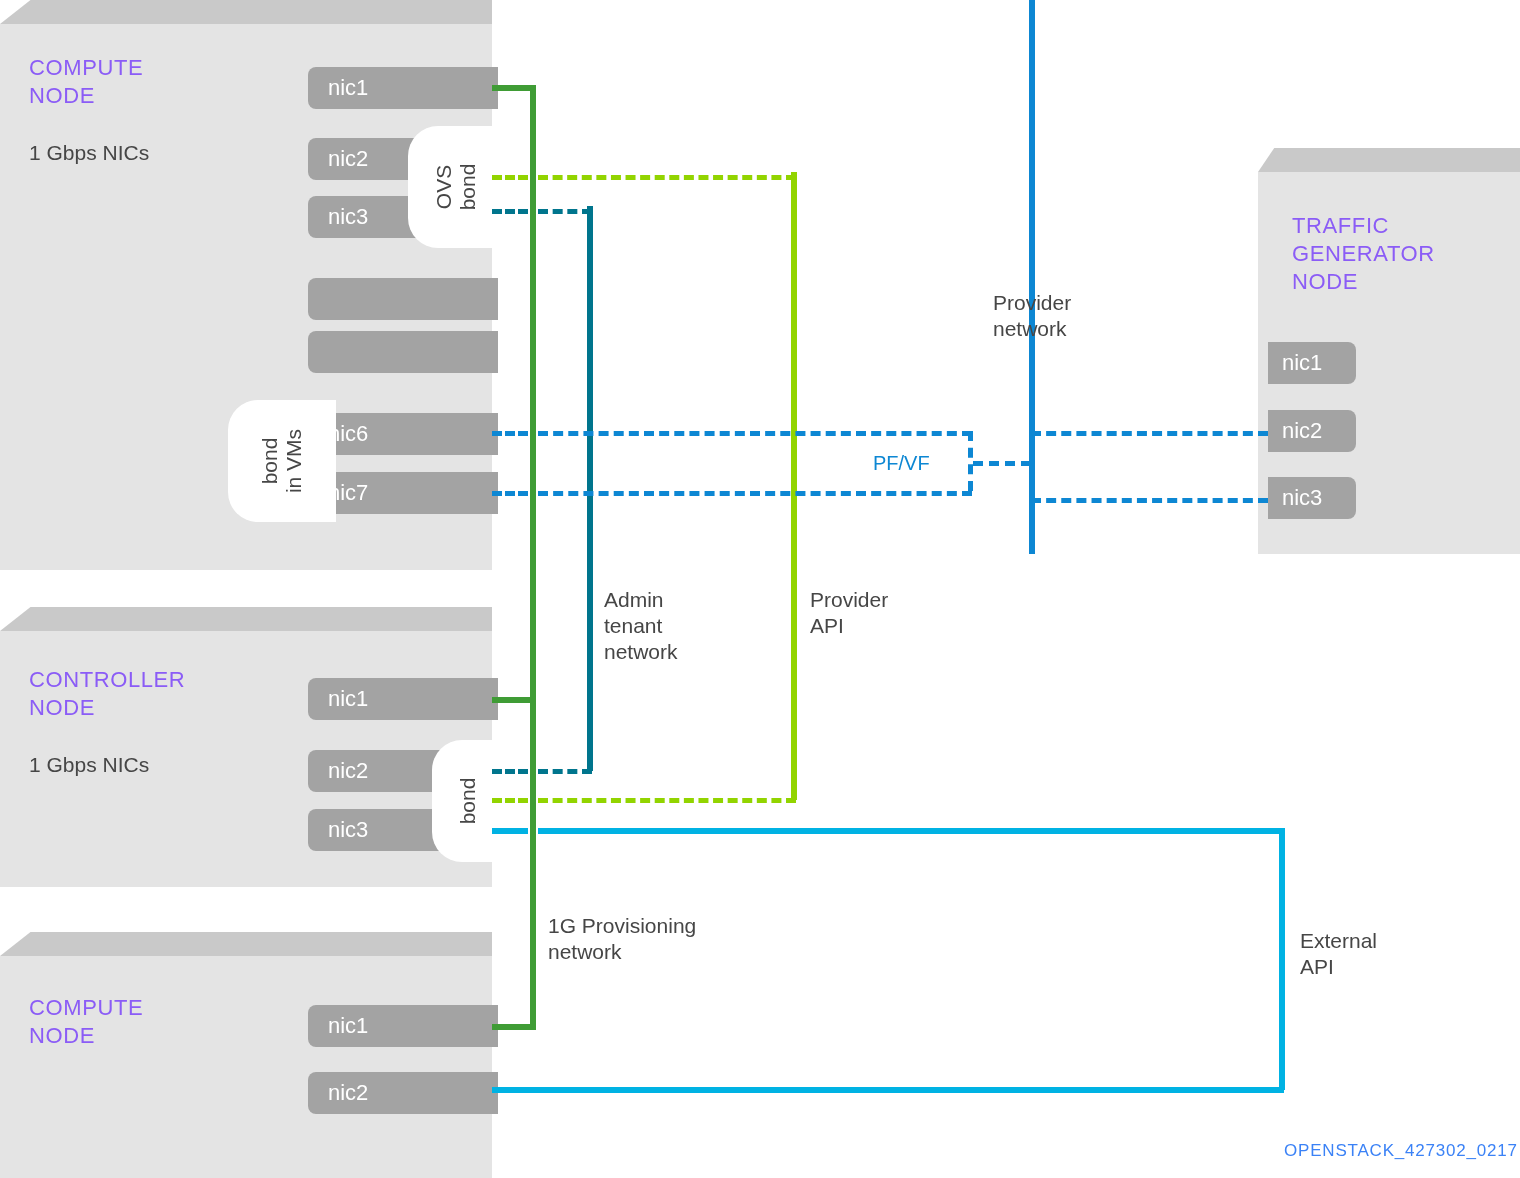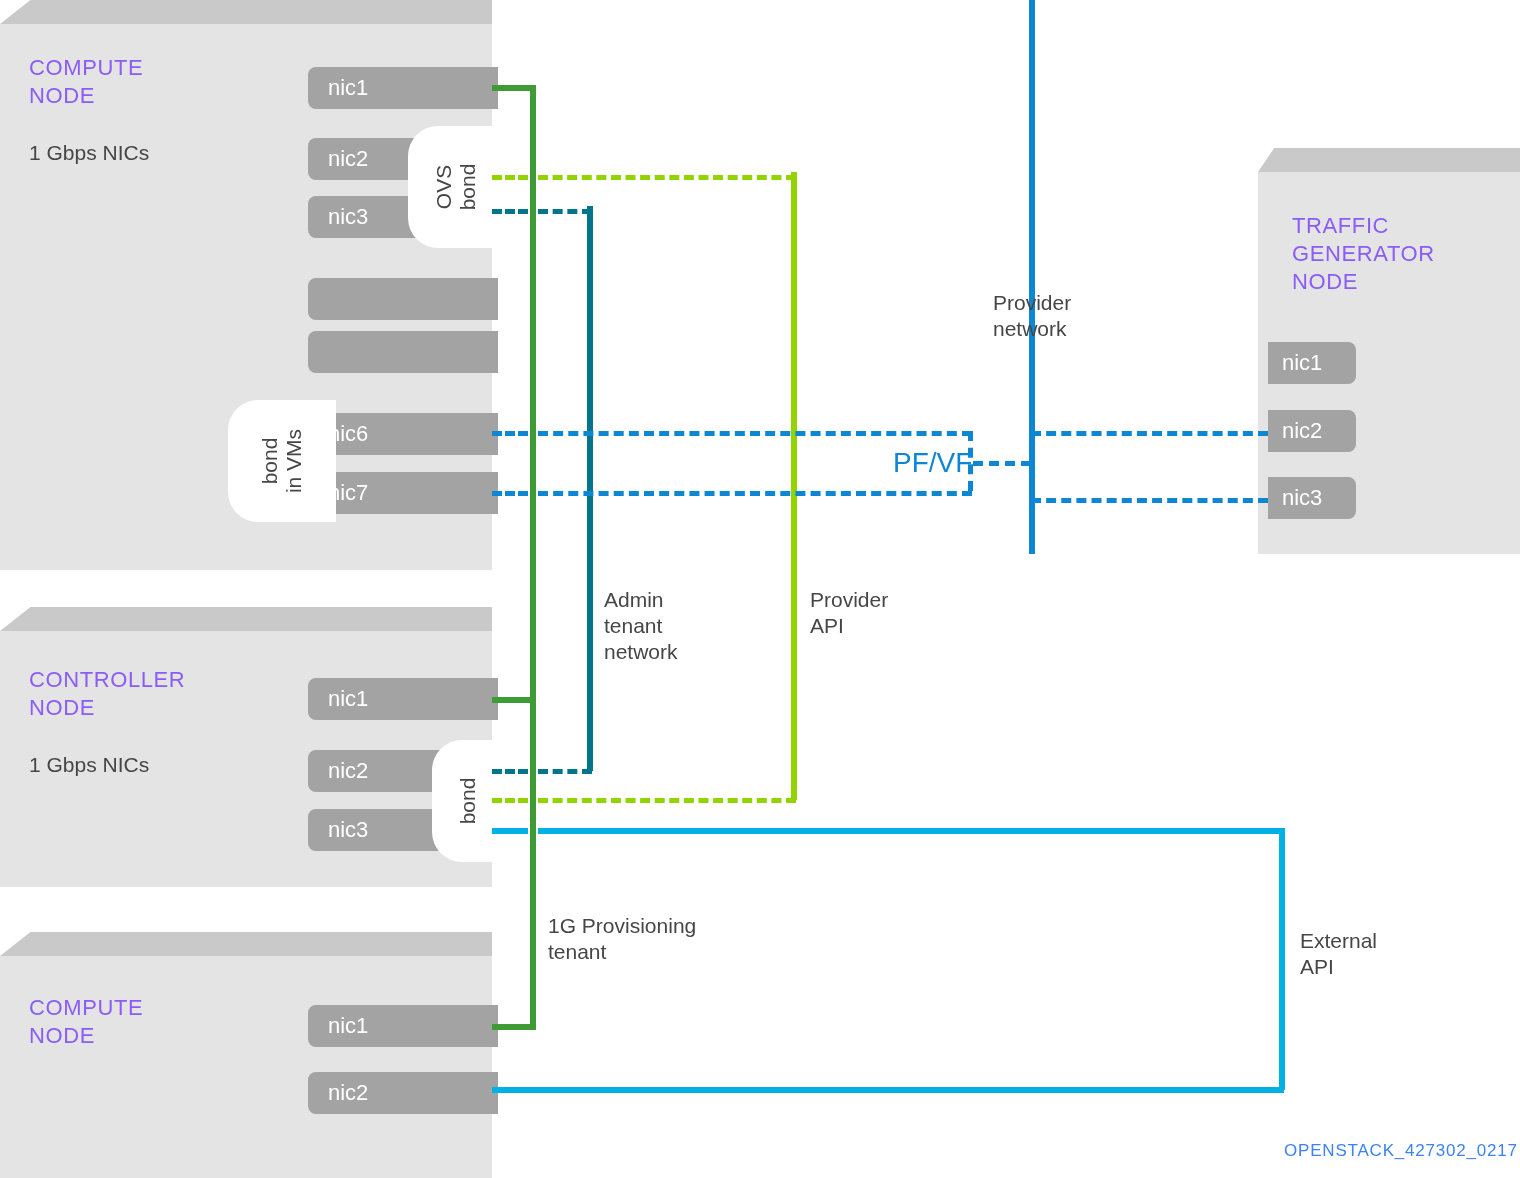--- a/index.html
+++ b/index.html
@@ -91,24 +91,23 @@
   
   .link-label{
     position:absolute;
     font-size:21px;
     line-height:26px;
     color:#464646;
     white-space:pre-line;
   }
   .pfvf{
     position:absolute;
-    font-size:28px;
+    font-size:20px;
     line-height:28px;
     white-space:nowrap;
-    margin-left:20px;
   }
 
   .watermark{
     position:absolute;
     font-size:17px;
     letter-spacing:.8px;
     color:#3b82f6;
     white-space:nowrap;
   }
 </style>
@@ -179,21 +178,21 @@
 
   <div class="nic right-node" style="left:1268px;top:342px;width:88px;">nic1</div>
   <div class="nic right-node" style="left:1268px;top:410px;width:88px;">nic2</div>
   <div class="nic right-node" style="left:1268px;top:477px;width:88px;">nic3</div>
 
   <div class="seg h thick" style="left:492px;top:85px;width:44px;border-color:#3f9c35;"></div>
   <div class="seg v thick" style="left:530px;top:85px;height:944px;border-color:#3f9c35;"></div>
   <div class="seg h thick" style="left:492px;top:697px;width:44px;border-color:#3f9c35;"></div>
   <div class="seg h thick" style="left:492px;top:1024px;width:44px;border-color:#3f9c35;"></div>
   <div class="link-label" style="left:548px;top:913px;width:220px;">1G Provisioning
-tenant</div>
+network</div>
 
   <div class="seg h" style="left:492px;top:209px;width:36px;border-color:#00758d;border-top-style:dashed;"></div>
   <div class="seg h" style="left:538px;top:209px;width:54px;border-color:#00758d;border-top-style:dashed;"></div>
   <div class="seg v thick" style="left:587px;top:206px;height:565px;border-color:#00758d;"></div>
   <div class="seg h" style="left:492px;top:769px;width:36px;border-color:#00758d;border-top-style:dashed;"></div>
   <div class="seg h" style="left:538px;top:769px;width:54px;border-color:#00758d;border-top-style:dashed;"></div>
   <div class="link-label" style="left:604px;top:587px;width:150px;">Admin
 tenant
 network</div>
 

